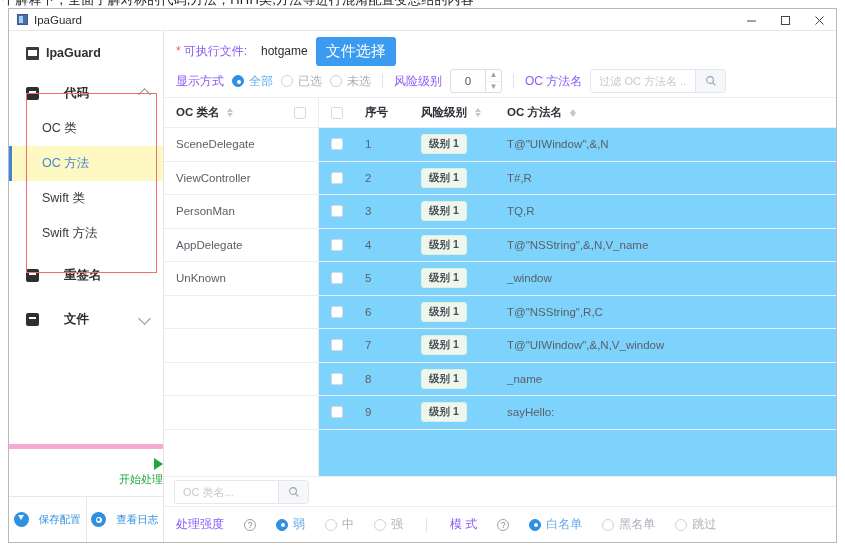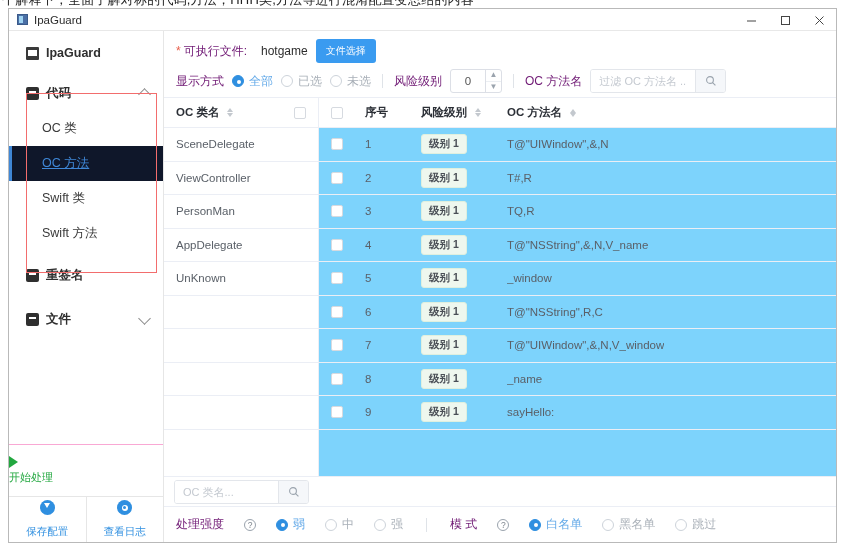--- a/index.html
+++ b/index.html
@@ -85,21 +85,21 @@
     width: 13px; height: 13px; background: #3a3a3a;
     position: relative; border-radius: 1px;
   }
   .brand .bicon::after {
     content:""; position:absolute; left:2px; top:3px;
     width:9px; height:6px; background:#fff;
   }
   .nav { flex: 0 0 auto; }
   .nav-group-head {
     height: 36px; display: flex; align-items: center;
-    padding: 0 14px 0 17px; gap: 7px;
+    padding: 0 14px 0 17px; gap: 25px;
     font-size: 12.5px; color: #2f2f2f; font-weight: 600;
     cursor: pointer;
   }
   .nav-group-head .gicon {
     width: 13px; height: 13px; background: #2f2f2f; border-radius: 2px;
     position: relative; flex: 0 0 auto;
   }
   .nav-group-head .gicon::after {
     content:""; position:absolute; left:3px; top:4px; width:7px; height:2px; background:#fff;
   }
@@ -109,51 +109,51 @@
     transform: rotate(-135deg); margin-top: 3px;
   }
   .chev.down { transform: rotate(45deg); margin-top: -2px; }
   .nav-item {
     height: 35px; display: flex; align-items: center;
     padding-left: 33px;
     font-size: 12.5px; color: #3a3a3a;
     cursor: pointer;
   }
   .nav-item.active {
-    background: #0f172a; color: #3f87d6; text-decoration: underline;
+    background: #fef9c3; color: #3f87d6;
   }
   .active-bar {
     position: absolute; left: 0; width: 3px; height: 35px;
     background: #3f87d6;
   }
   .redbox {
     position: absolute;
     border: 1px solid #f26d6d;
     pointer-events: none;
   }
   .sidebar-spacer { flex: 1; }
   .start-btn {
     height: 52px;
-    border-top: 1px solid #f9a8d4;
-    display: flex; flex-direction: column; align-items: flex-start; justify-content: center;
+    border-top: 5px solid #f9a8d4;
+    display: flex; flex-direction: column; align-items: flex-end; justify-content: center;
     gap: 2px; cursor: pointer;
   }
   .start-btn .tri {
     width: 0; height: 0;
     border-left: 9px solid #22a73f;
     border-top: 6px solid transparent;
     border-bottom: 6px solid transparent;
   }
   .start-btn .lbl { font-size: 11px; color: #22a73f; }
   .bottom-two {
     height: 46px; display: flex;
     border-top: 1px solid #e6e6e6;
   }
   .bottom-two .cell {
-    flex: 1; display: flex; flex-direction: column;
+    flex: 1; display: flex; 
     align-items: center; justify-content: center; gap: 10px;
     cursor: pointer;
   }
   .bottom-two .cell + .cell { border-left: 1px solid #e6e6e6; }
   .bottom-two .cicon {
     width: 15px; height: 15px; border-radius: 50%;
     background: #2f8fe0; position: relative;
   }
   .bottom-two .cicon.down::after {
     content:""; position:absolute; left:4.5px; top:3px;
@@ -176,25 +176,25 @@
   .toolbar-row {
     height: 32px; display: flex; align-items: center;
     padding-left: 12px; gap: 8px;
     font-size: 12px; color: #303030;
   }
   .toolbar-row.first { padding-top: 6px; height: 34px; }
   .req-star { color: #e8604c; font-size: 12px; margin-right: -5px; }
   .file-name { color: #2d2d2d; font-size: 12px; margin-left: 6px; }
   .btn-blue {
     background: #3a9bf0; color: #fff; border: none; border-radius: 3px;
-    padding: 5px 10px; font-size: 10px; cursor: pointer;
+    padding: 5px 10px; font-size: 15px; cursor: pointer;
     font-family: inherit;
     text-align: center;
   }
-  .lbl-dark { color: #701a75; font-size: 12px; }
+  .lbl-dark { color: #8b5cf6; font-size: 12px; }
   .radio {
     display: inline-flex; align-items: center; gap: 5px;
     font-size: 12px; cursor: pointer;
   }
   .radio .dot {
     width: 12px; height: 12px; border-radius: 50%;
     border: 1px solid #cdd3da; background: #fff;
     display: inline-block; position: relative; flex: 0 0 auto;
   }
   .radio.on .dot { border-color: #2f8fe0; background: #2f8fe0; }

